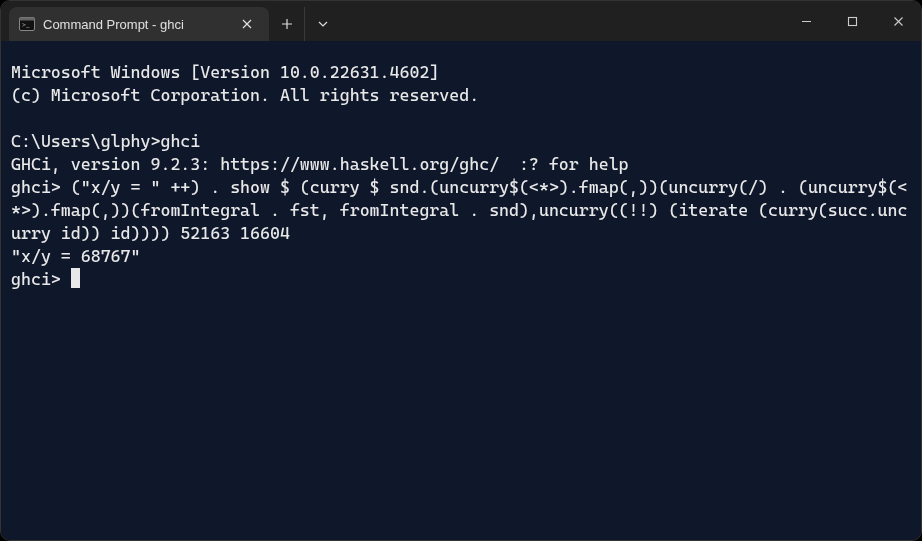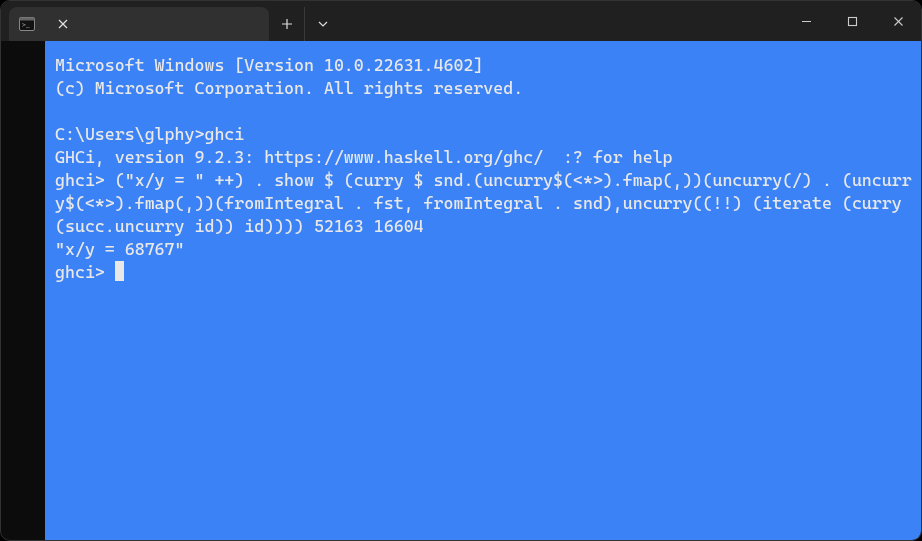--- a/index.html
+++ b/index.html
@@ -67,31 +67,30 @@
     margin-left: auto;
     display: flex;
   }
   .win-btn {
     width: 46px; height: 40px;
     display: flex; align-items: center; justify-content: center;
     color: #ccc;
   }
   .terminal-body {
     flex: 1;
-    background: #3b82f6;
+    background: #0f172a;
     color: #e8e8e8;
     font-family: Consolas, "Cascadia Mono", "Courier New", monospace;
     font-size: 17px;
     line-height: 23px;
     letter-spacing: 0px;
     white-space: pre-wrap;
     word-break: break-all;
-    padding: 13px 6px 6px 10px;
+    padding: 20px 6px 6px 10px;
     overflow: hidden;
-    margin-left: 44px;
   }
   .cursor {
     display: inline-block;
     width: 9px; height: 20px;
     background: #e8e8e8;
     vertical-align: text-bottom;
     margin-bottom: 1px;
   }
   svg { display: block; }
 </style>
@@ -101,20 +100,21 @@
 <div class="window">
   <div class="titlebar">
     <div class="tab">
       <span class="tab-icon">
         <svg width="16" height="16" viewBox="0 0 16 16">
           <rect x="0.5" y="1.5" width="15" height="13" rx="1.5" fill="#111" stroke="#888" stroke-width="1"></rect>
           <rect x="0.5" y="1.5" width="15" height="3" fill="#666"></rect>
           <text x="3" y="11" font-size="7" fill="#ccc" font-family="Consolas">&gt;_</text>
         </svg>
       </span>
+      <span class="tab-title">Command Prompt - ghci</span>
       <span class="tab-close">
         <svg width="10" height="10" viewBox="0 0 10 10">
           <line x1="1" y1="1" x2="9" y2="9" stroke="#ddd" stroke-width="1.2"></line>
           <line x1="9" y1="1" x2="1" y2="9" stroke="#ddd" stroke-width="1.2"></line>
         </svg>
       </span>
     </div>
     <div class="newtab-btn">
       <svg width="12" height="12" viewBox="0 0 12 12">
         <line x1="6" y1="1" x2="6" y2="11" stroke="#ddd" stroke-width="1.2"></line>

